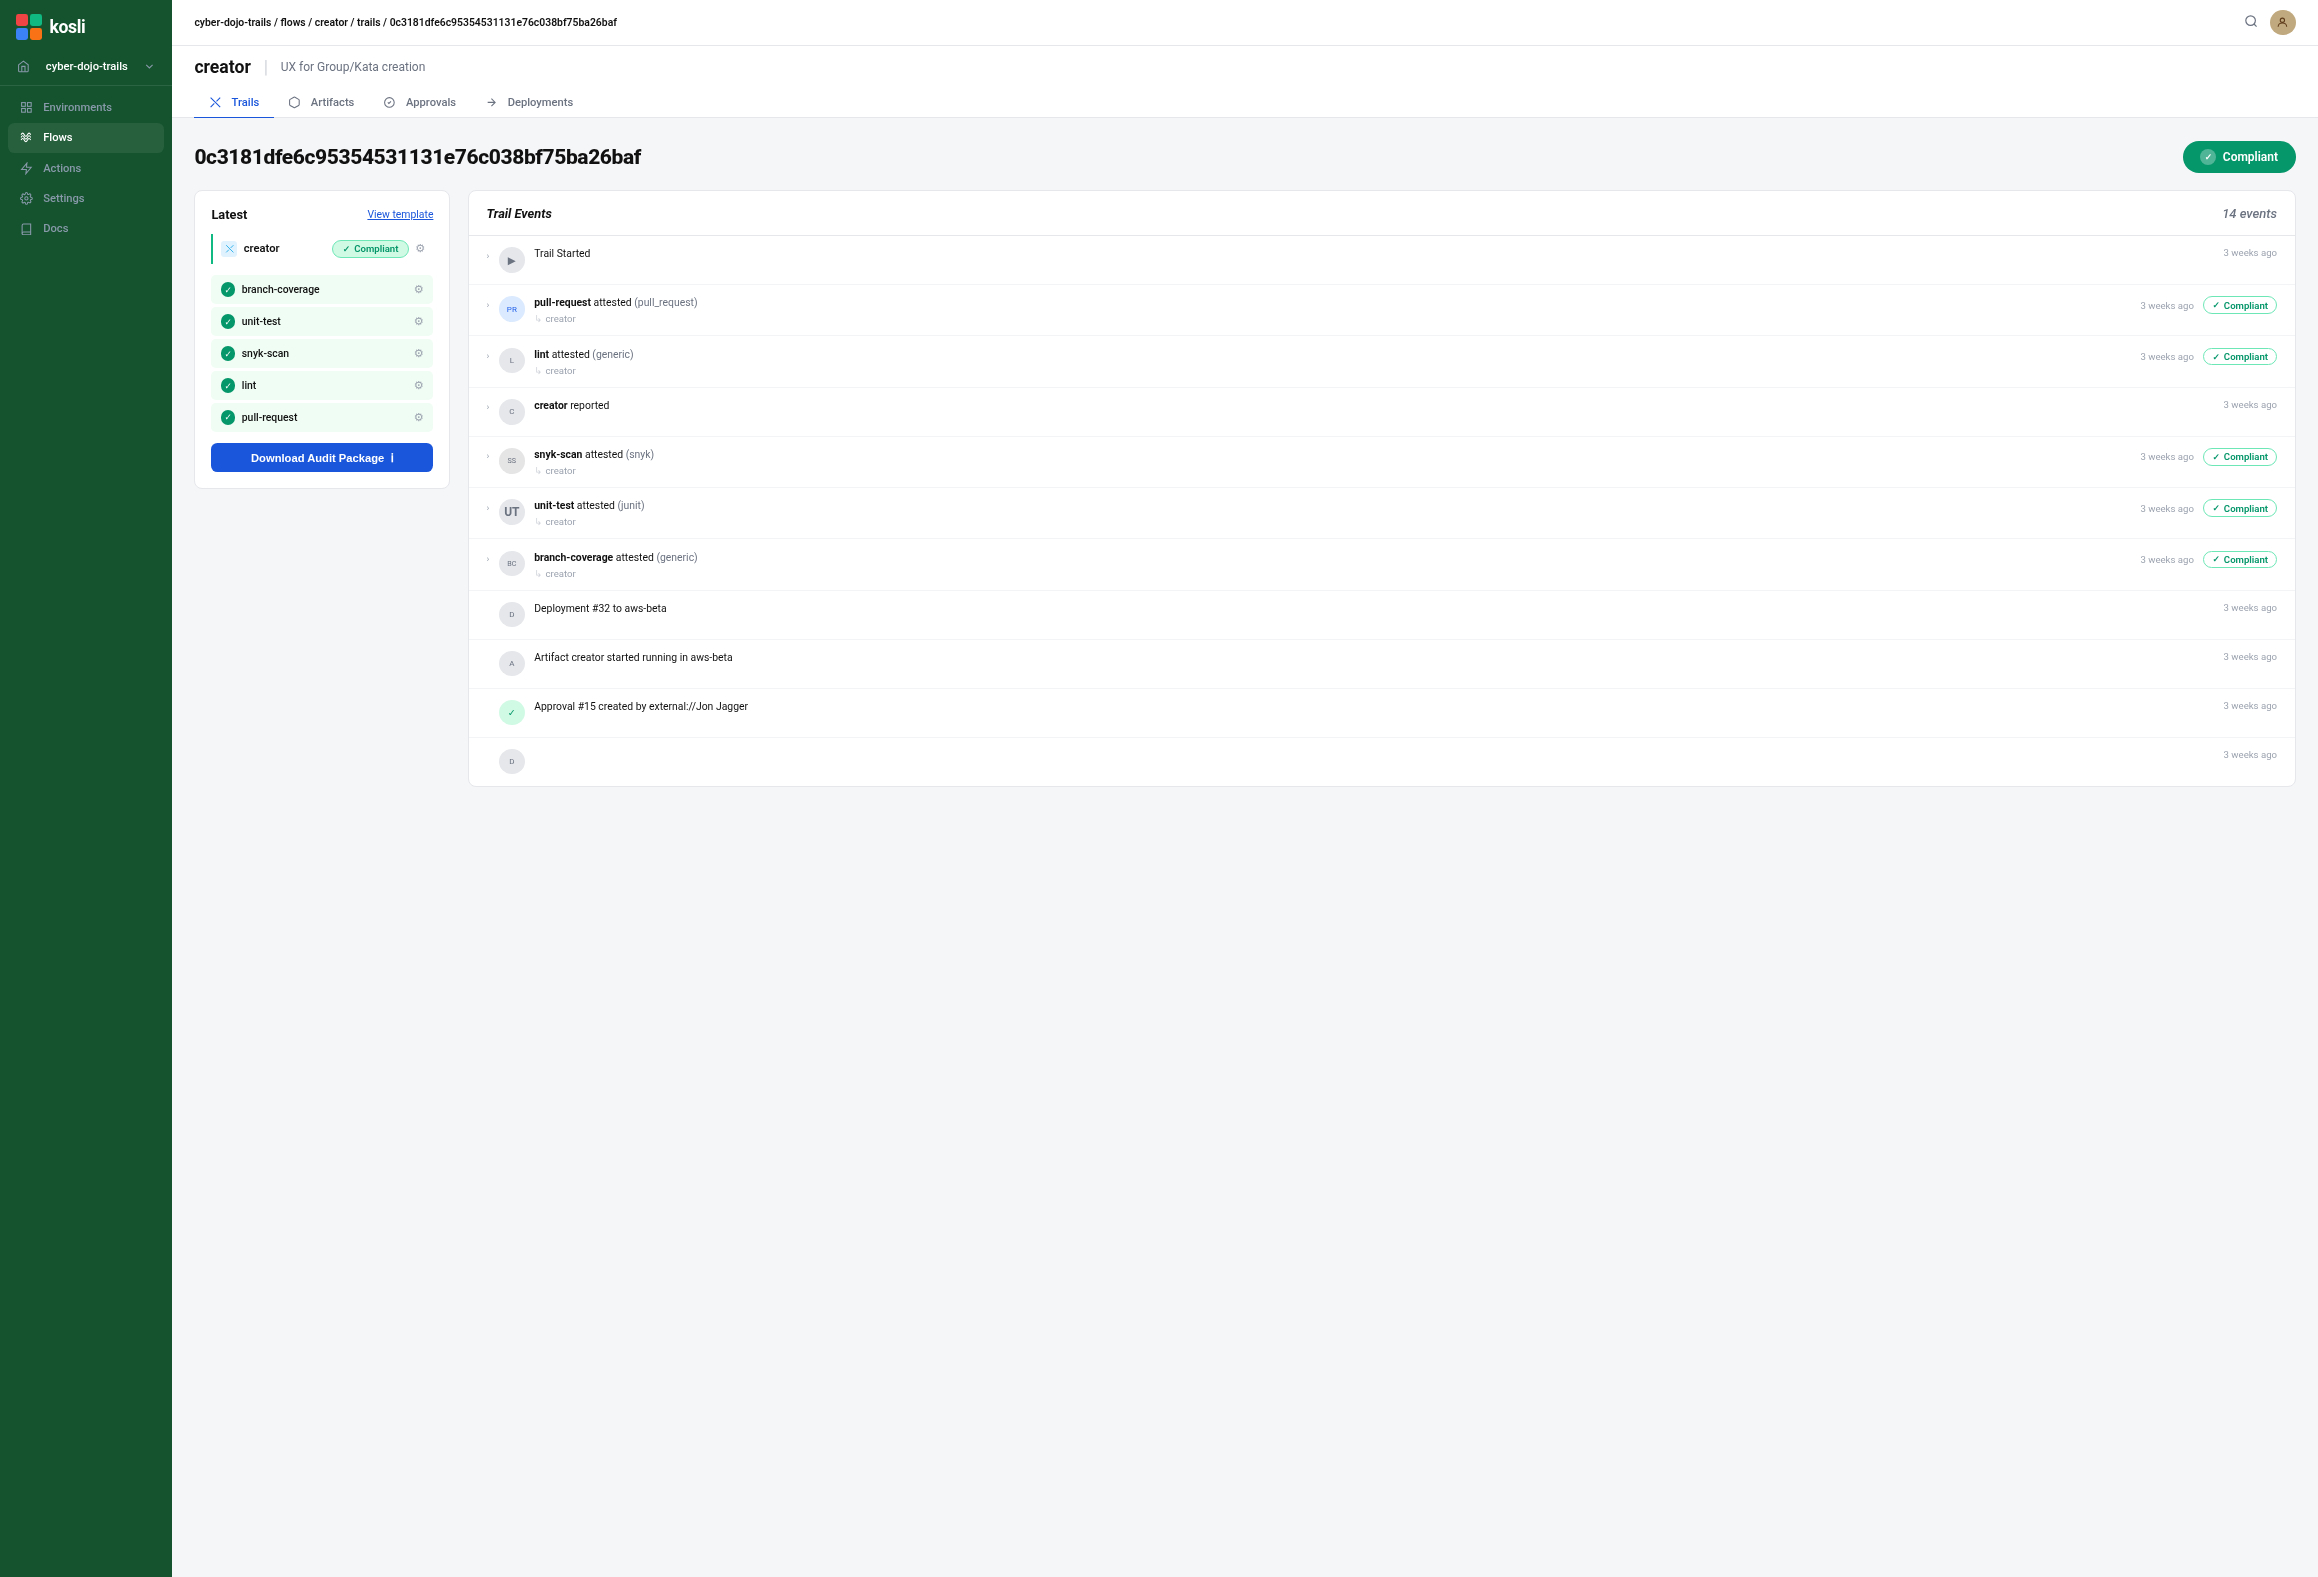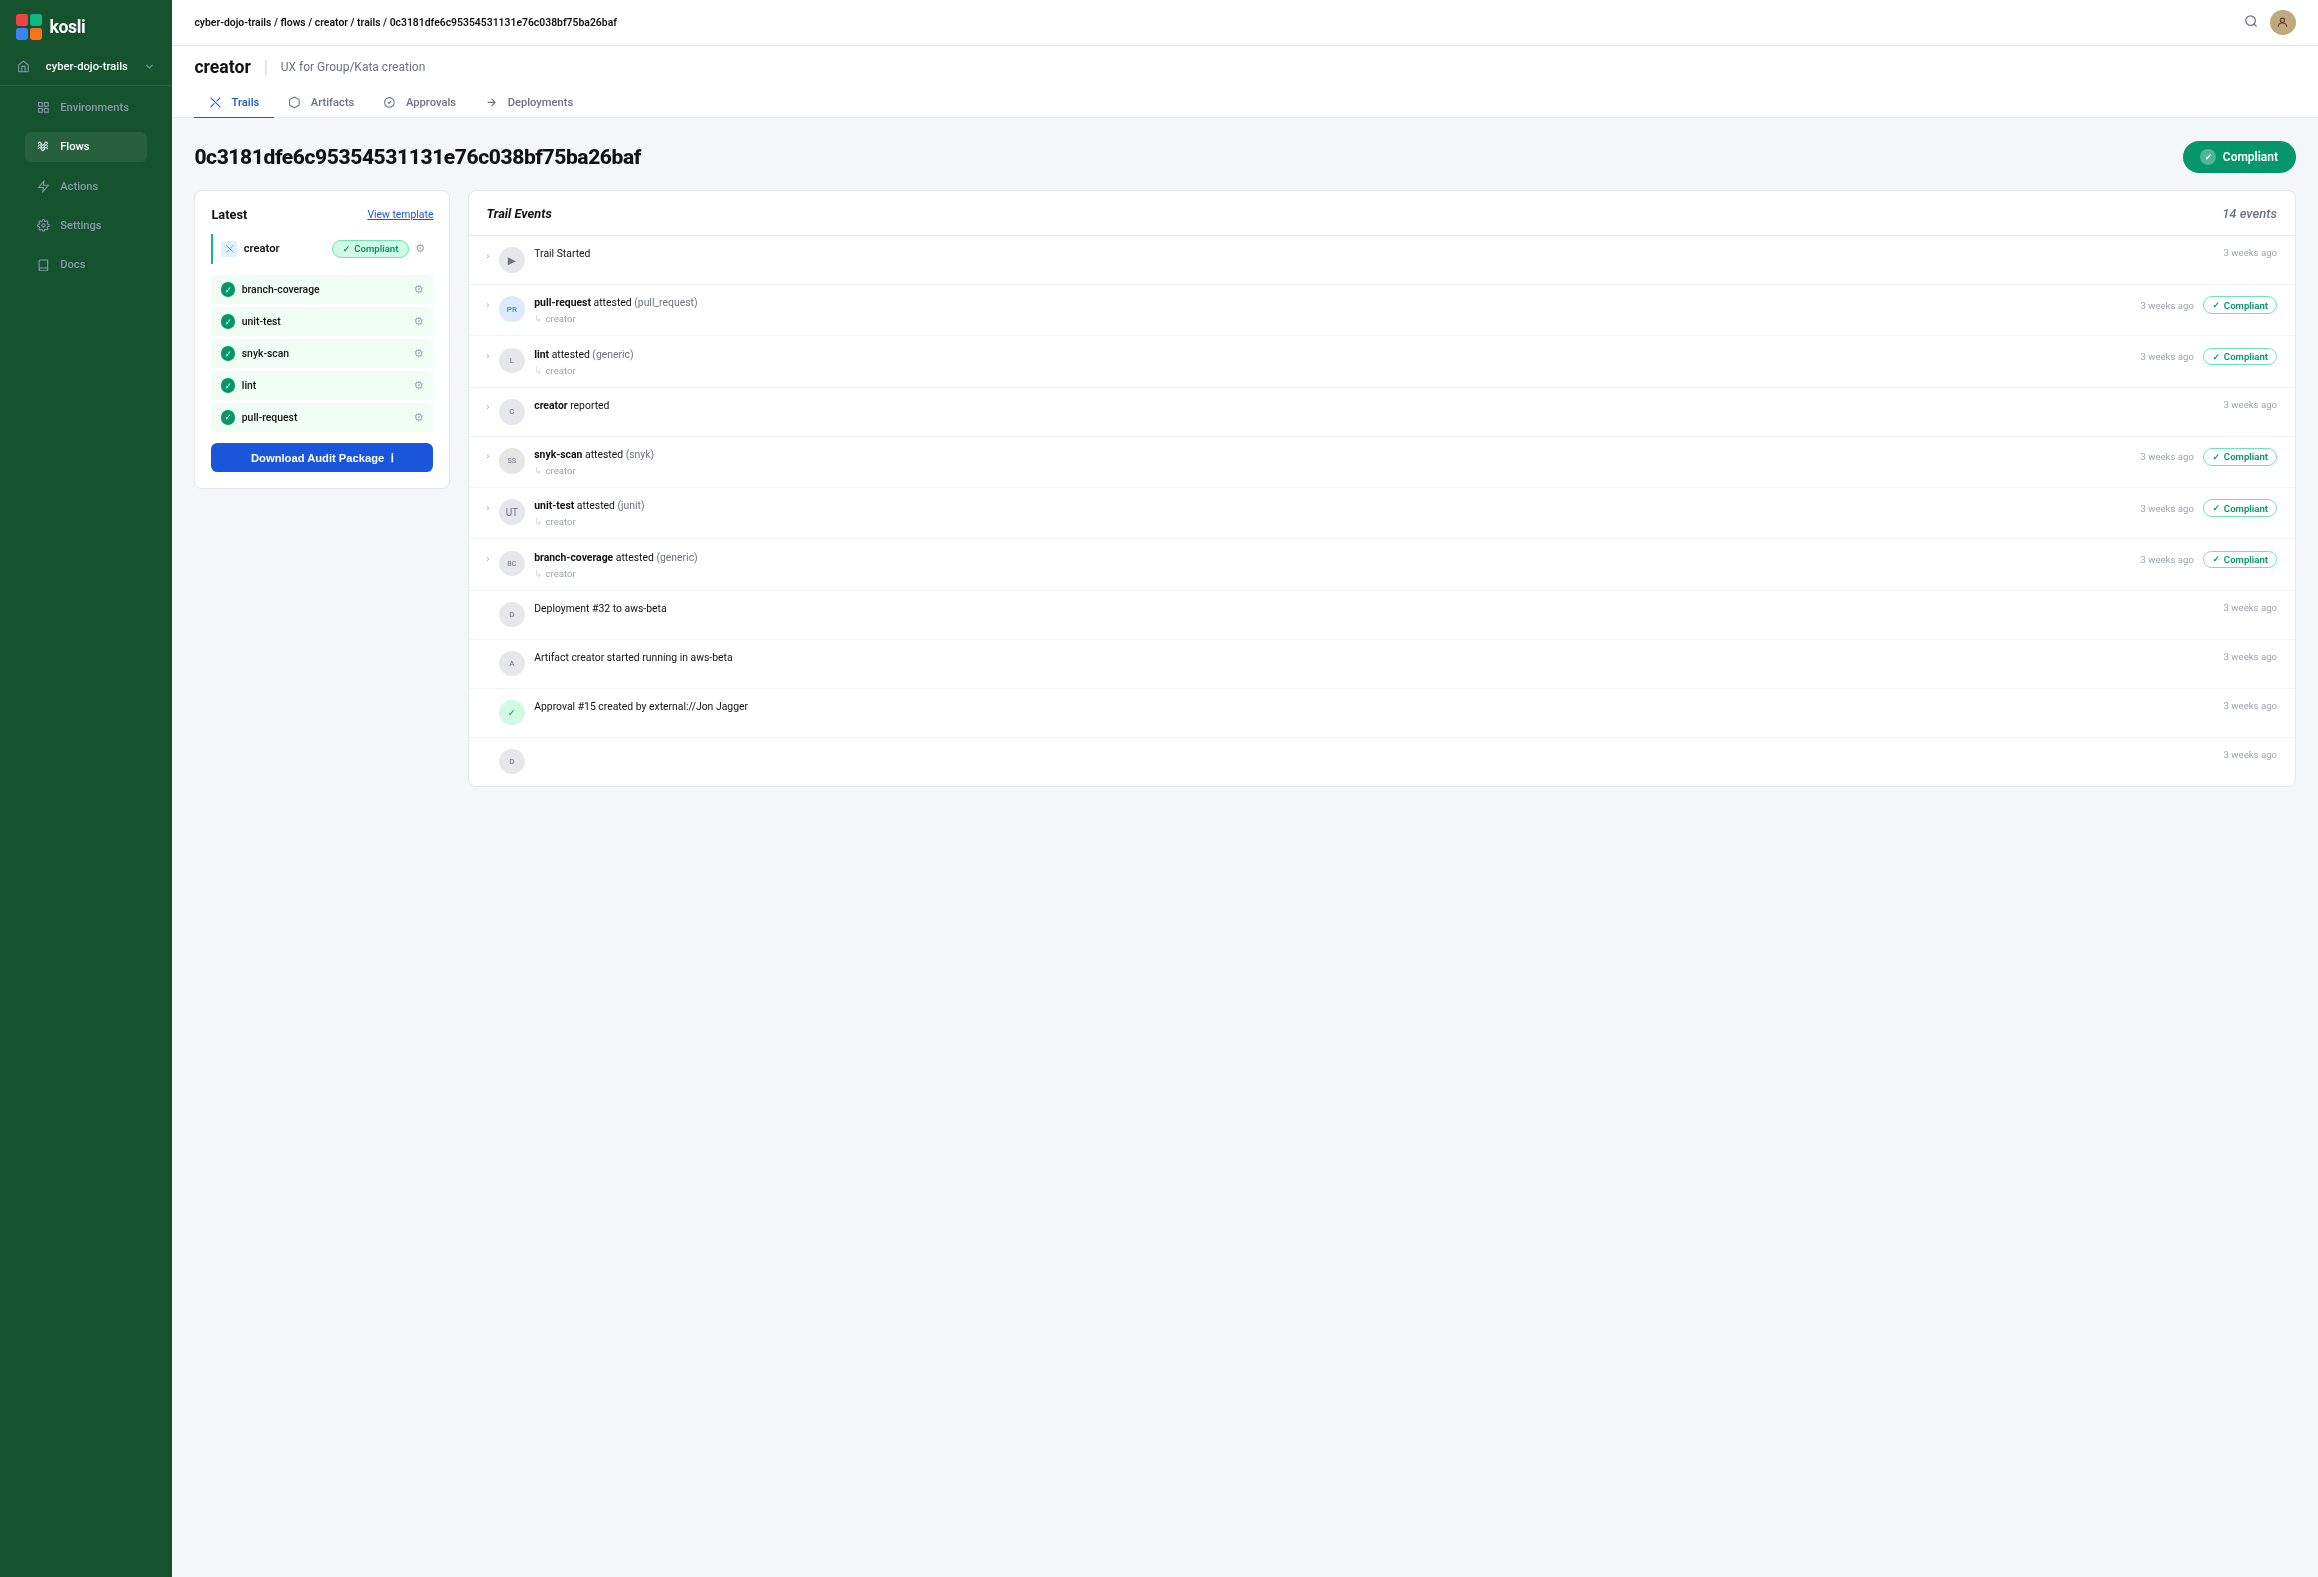--- a/index.html
+++ b/index.html
@@ -39,22 +39,22 @@
       font-weight: 500;
     }
     .sidebar-divider {
       border: none;
       border-top: 0.8px solid rgba(255,255,255,0.1);
       margin: 0 0 6.4px;
     }
     .sidebar-nav {
       display: flex;
       flex-direction: column;
-      gap: 9px;
-      padding: 0 25px;
+      gap: 0;
+      padding: 0 8px;
     }
     .nav-item {
       display: flex;
       align-items: center;
       gap: 9.6px;
       padding: 8px 11.2px;
       border-radius: 6.4px;
       cursor: pointer;
       color: #8899aa;
       font-size: 11.2px;
@@ -653,21 +653,21 @@
             <div class="event-sub"><span style="color:#d1d5db;">↳</span> creator</div>
           </div>
           <div class="event-meta">
             <span class="event-time">3 weeks ago</span>
             <div class="event-badge"><span style="font-size:8.8px;">✓</span>Compliant</div>
           </div>
         </div>
 
         <div class="event-row">
           <span class="event-chevron">›</span>
-          <div class="event-avatar" style="background:#e5e7eb;color:#6b7280;font-size:10px;">UT</div>
+          <div class="event-avatar" style="background:#e5e7eb;color:#6b7280;font-size:12px;font-weight:bold;">UT</div>
           <div class="event-content">
             <div class="event-main"><strong>unit-test</strong> attested <span style="color:#6b7280;">(junit)</span></div>
             <div class="event-sub"><span style="color:#d1d5db;">↳</span> creator</div>
           </div>
           <div class="event-meta">
             <span class="event-time">3 weeks ago</span>
             <div class="event-badge"><span style="font-size:8.8px;">✓</span>Compliant</div>
           </div>
         </div>
 

